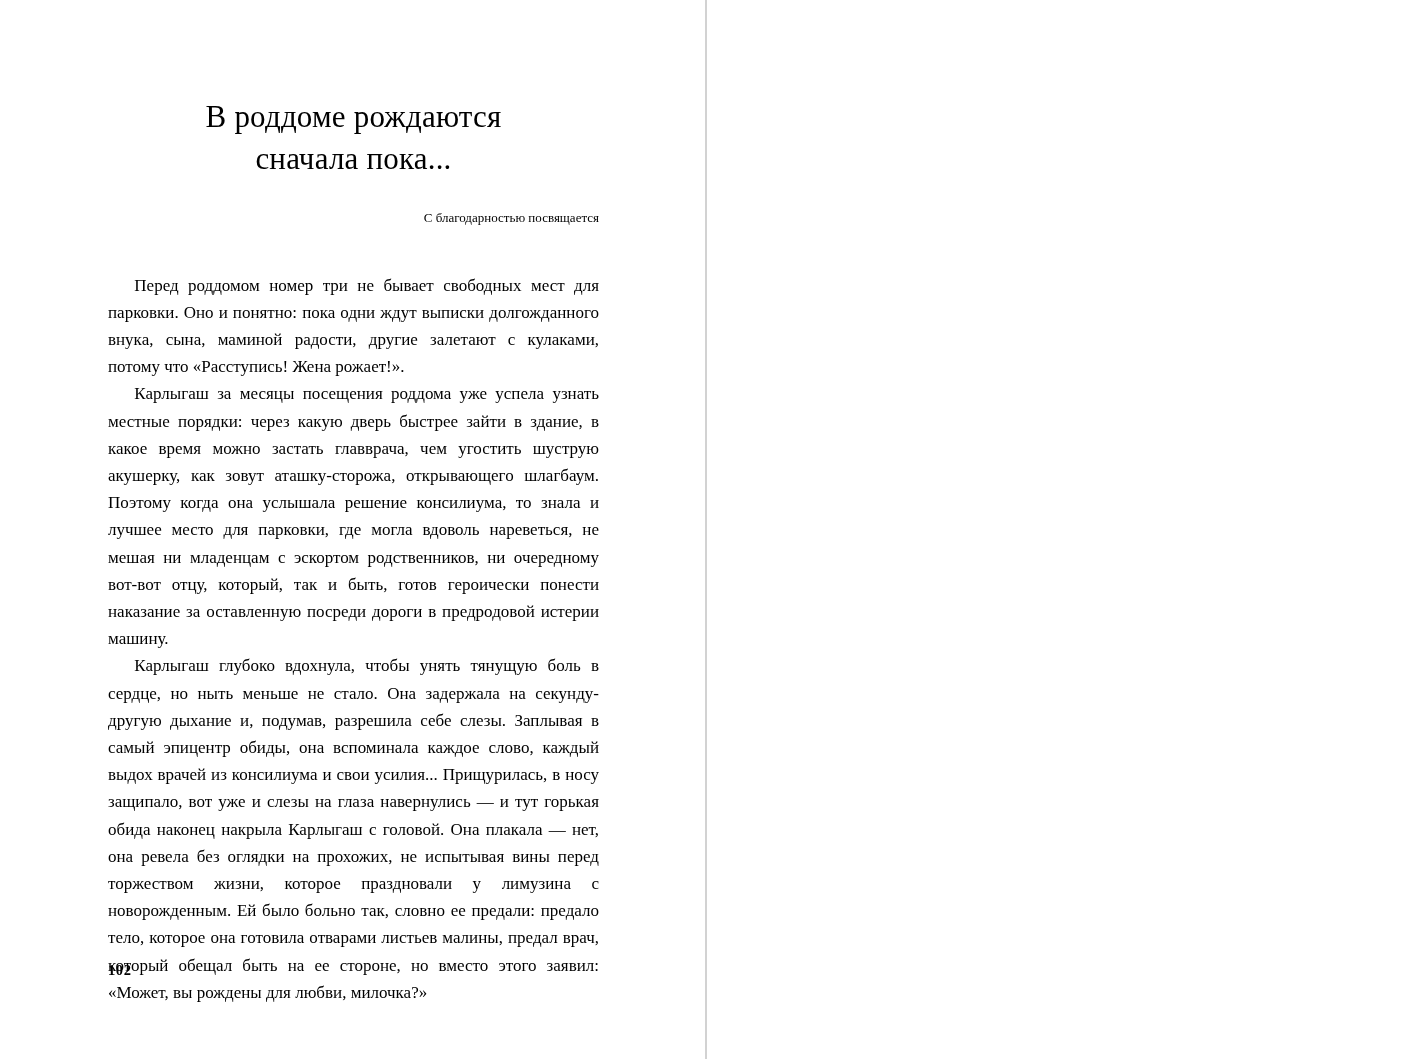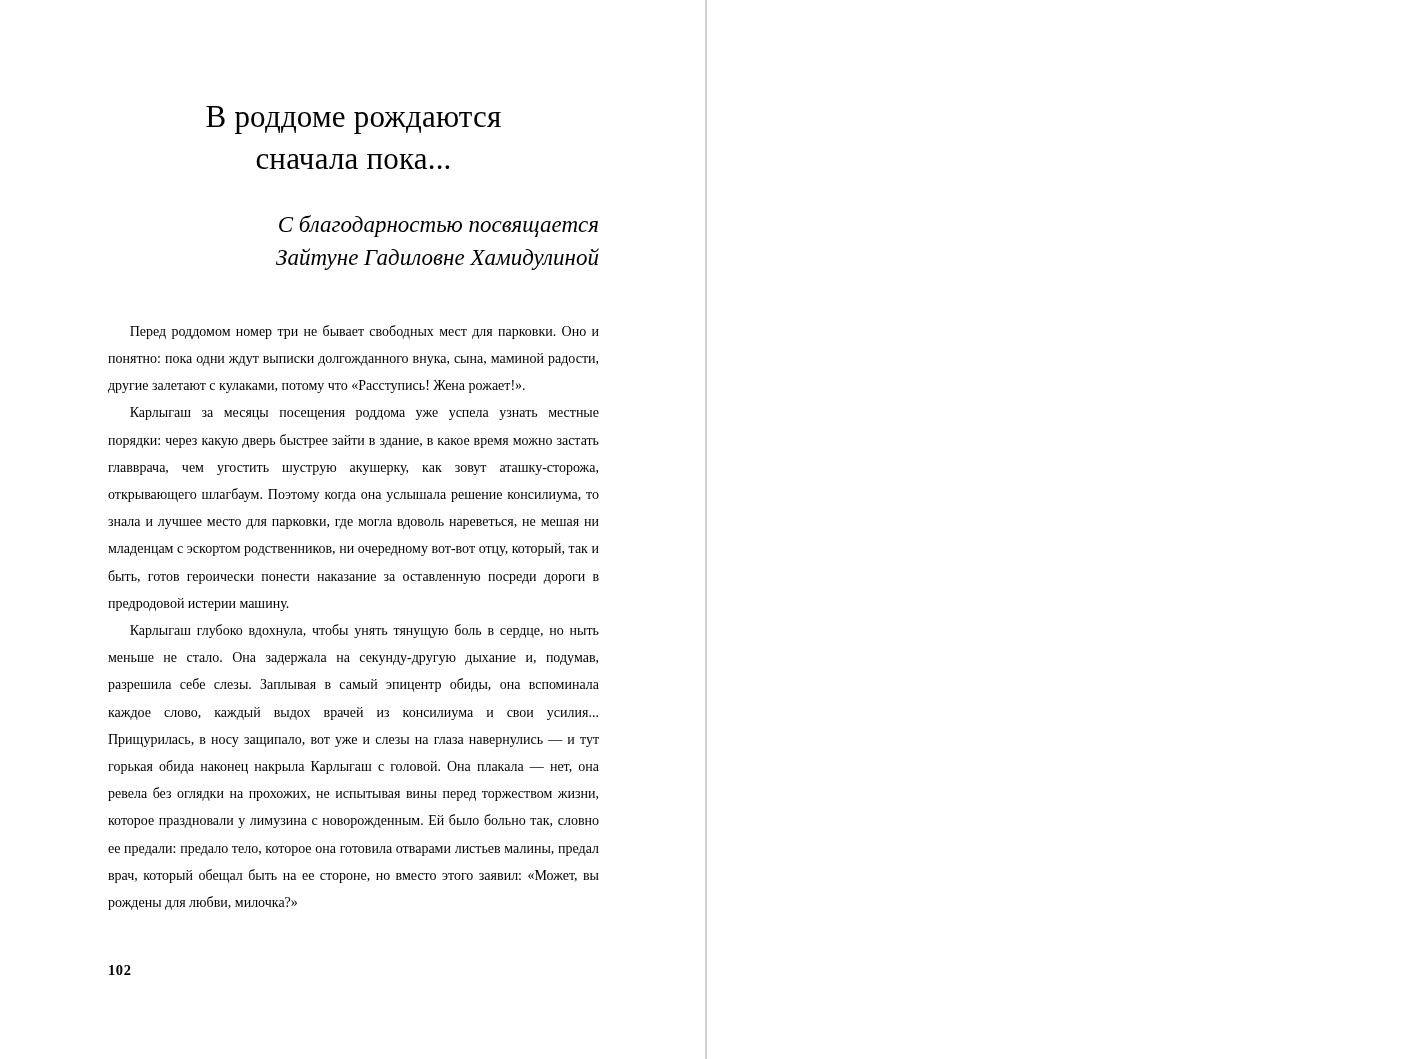--- a/index.html
+++ b/index.html
@@ -56,37 +56,36 @@
     letter-spacing: 0.2px;
   }
   .chapter-title .line2 {
     display: block;
   }
 
   .dedication {
     margin: 0;
     padding-top: 29px;
     text-align: right;
-    font-style: italic;
-    font-size: 23px;
+    font-size: 13px;
     line-height: 1.4;
   }
   .dedication .ded-line {
     display: block;
   }
 
   .body-block {
     padding-top: 44px;
   }
 
   p.para {
     margin: 0;
     text-align: justify;
     text-justify: inter-word;
-    font-size: 14px;
+    font-size: 17px;
     line-height: 27.2px;
     text-indent: 1.55em;
     hyphens: manual;
     -webkit-hyphens: manual;
   }
 
   .page-number {
     position: absolute;
     top: 962px;
     font-size: 14.5px;
@@ -105,21 +104,20 @@
   <div class="page page-left">
     <div class="text-col">
 
       <h1 class="chapter-title">
         <span>В роддоме рождаются</span>
         <span class="line2">сначала пока...</span>
       </h1>
 
       <div class="dedication">
         <span class="ded-line">С благодарностью посвящается</span>
-        <span class="ded-line">Зайтуне Гадиловне Хамидулиной</span>
       </div>
 
       <div class="body-block">
         <p class="para">Перед роддомом номер три не бывает свободных мест для парковки. Оно и понятно: пока одни ждут выписки долгожданного внука, сына, маминой радости, другие залетают с кулаками, потому что «Расступись! Жена рожает!».</p>
         <p class="para">Карлыгаш за месяцы посещения роддома уже успела узнать местные порядки: через какую дверь быстрее зайти в здание, в какое время можно застать главврача, чем угостить шуструю акушерку, как зовут аташку-сторожа, открывающего шлагбаум. Поэтому когда она услышала решение консилиума, то знала и лучшее место для парковки, где могла вдоволь нареветься, не мешая ни младенцам с эскортом родственников, ни очередному вот-вот отцу, который, так и быть, готов героически понести наказание за оставленную посреди дороги в предродовой истерии машину.</p>
         <p class="para">Карлыгаш глубоко вдохнула, чтобы унять тянущую боль в сердце, но ныть меньше не стало. Она задержала на секунду-другую дыхание и, подумав, разрешила себе слезы. Заплывая в самый эпицентр обиды, она вспоминала каждое слово, каждый выдох врачей из консилиума и свои усилия... Прищурилась, в носу защипало, вот уже и слезы на глаза навернулись — и тут горькая обида наконец накрыла Карлыгаш с головой. Она плакала — нет, она ревела без оглядки на прохожих, не испытывая вины перед торжеством жизни, которое праздновали у лимузина с новорожденным. Ей было больно так, словно ее предали: предало тело, которое она готовила отварами листьев малины, предал врач, который обещал быть на ее стороне, но вместо этого заявил: «Может, вы рождены для любви, милочка?»</p>
       </div>
 
     </div>
     <div class="page-number">102</div>

